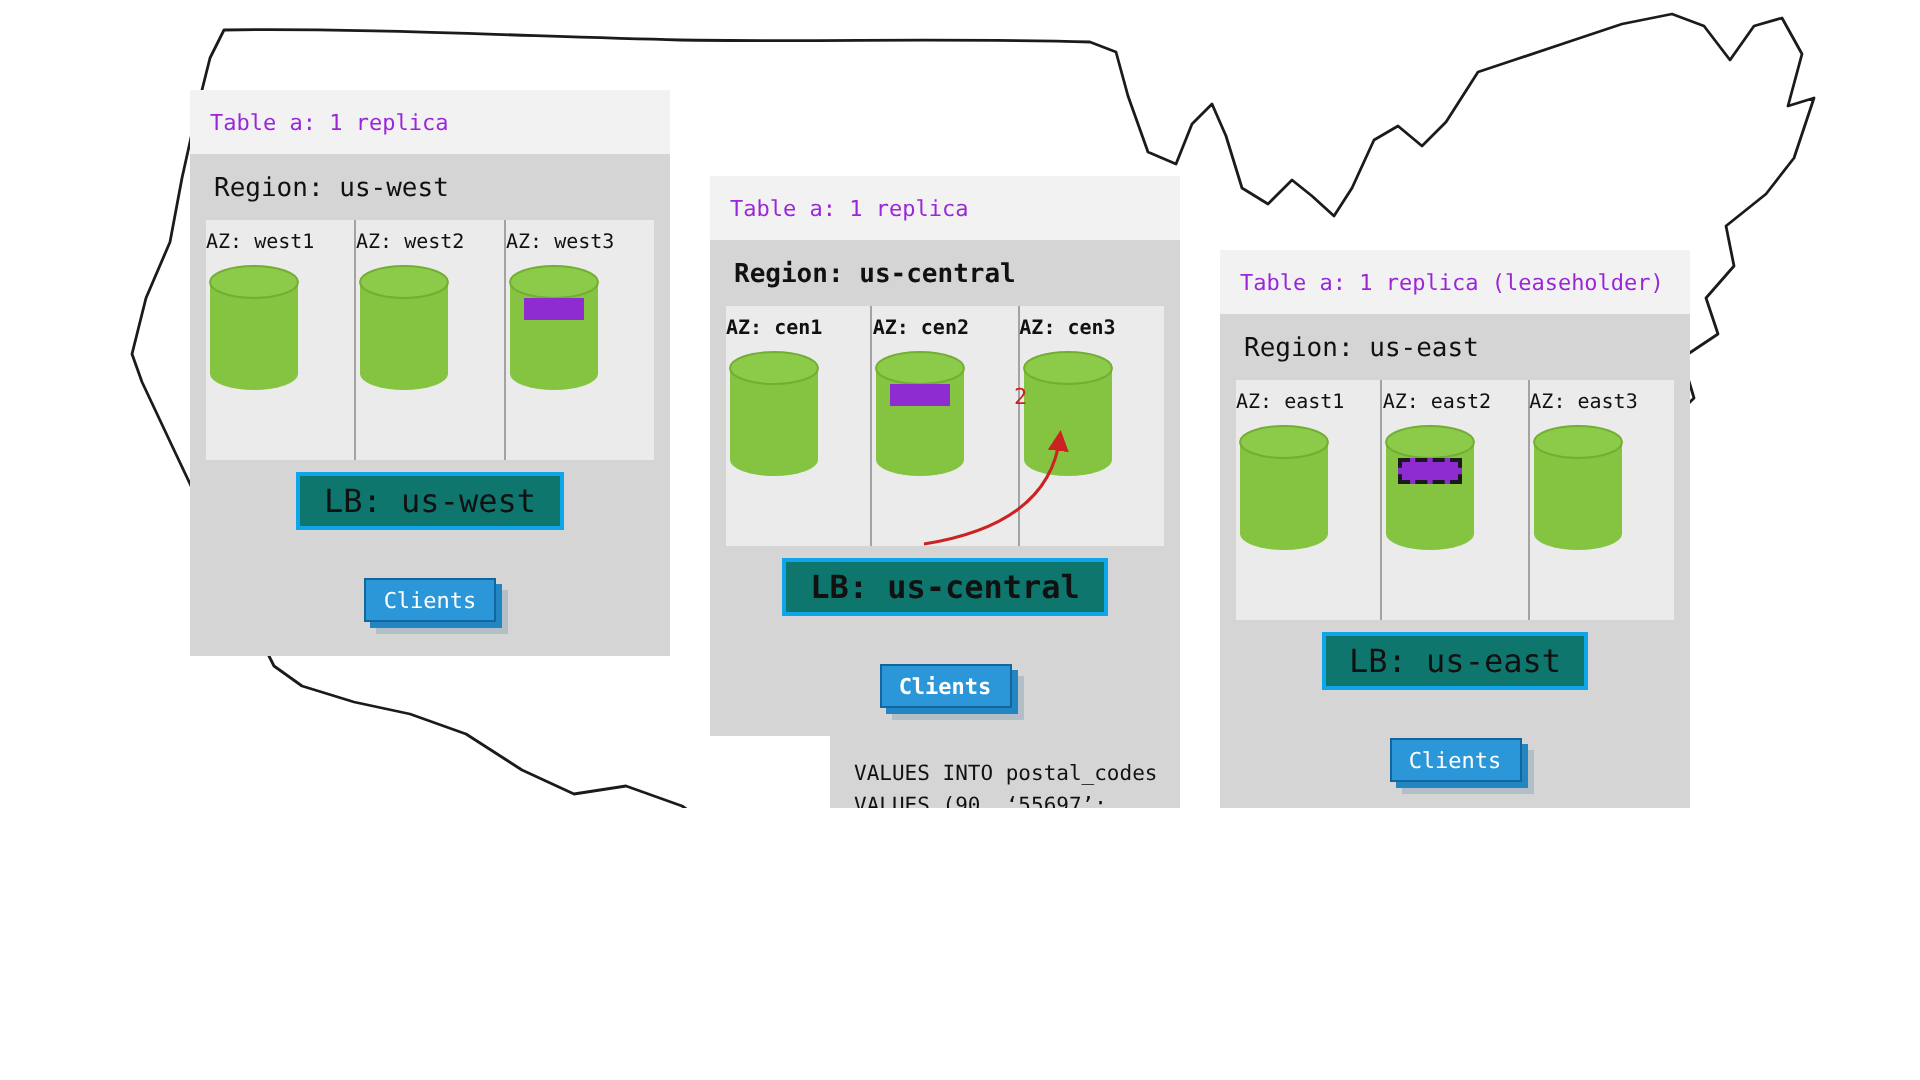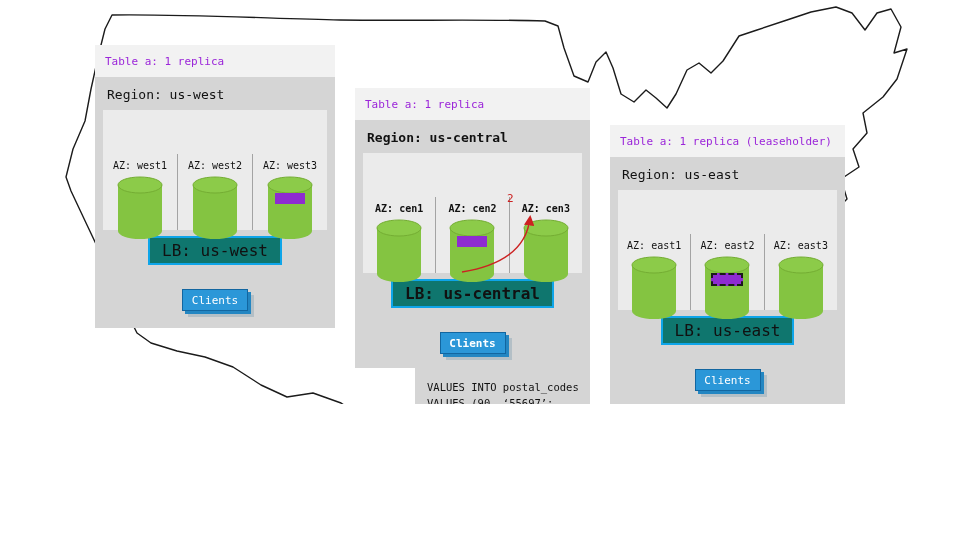--- a/index.html
+++ b/index.html
@@ -8,21 +8,21 @@
 
   .map-svg{position:absolute;left:0;top:0;}
 
   .panel{position:absolute;box-sizing:border-box;}
   .panel-header{height:32px;background:#f2f2f2;display:flex;align-items:center;
     padding:0 10px;font-size:11px;letter-spacing:0;color:var(--accent,#9b26d9);}
   .panel-body{background:#d5d5d5;box-sizing:border-box;}
   .region-title{font-size:13px;padding:10px 12px 8px;}
 
   .az-row{display:flex;margin:0 8px;background:#ebebeb;height:120px;box-sizing:border-box;}
-  .az{flex:1;text-align:center;position:relative;margin-top:44px;}
+  .az{flex:1;position:relative;}
   .az + .az{border-left:1px solid #a3a3a3;}
   .az-label{font-size:10px;padding-top:6px;}
   .cyl-wrap{position:relative;display:inline-block;margin-top:5px;width:48px;height:64px;}
   .cyl-body{fill:var(--cylinder,#84c441);}
   .cyl-top{fill:var(--cylinder_top,#8ccb49);stroke:#74ad33;stroke-width:1;}
   .chip{position:absolute;left:50%;top:17px;transform:translateX(-50%);
     width:30px;height:11px;background:var(--replica,#8e2bd1);box-sizing:border-box;}
   .chip.leaseholder{border:2px dashed #1a1a1a;height:13px;width:32px;}
 
   .lb-box{margin:6px auto 0;width:fit-content;background:#0f766e;border:2px solid #0ea5e9;

